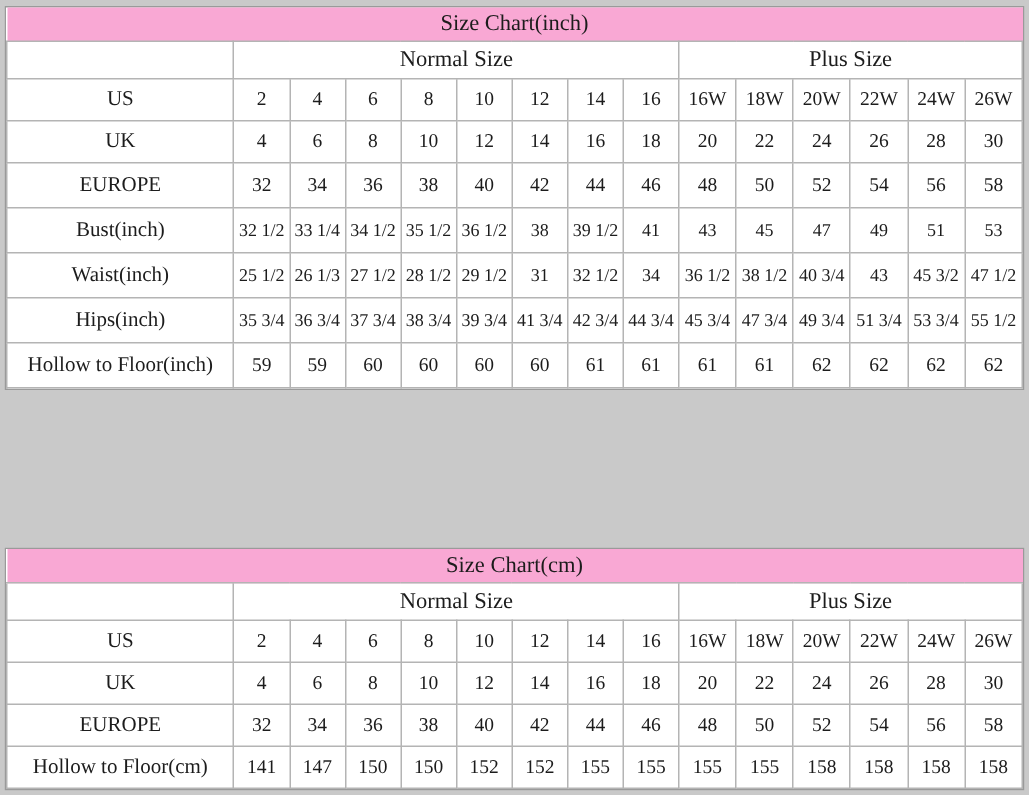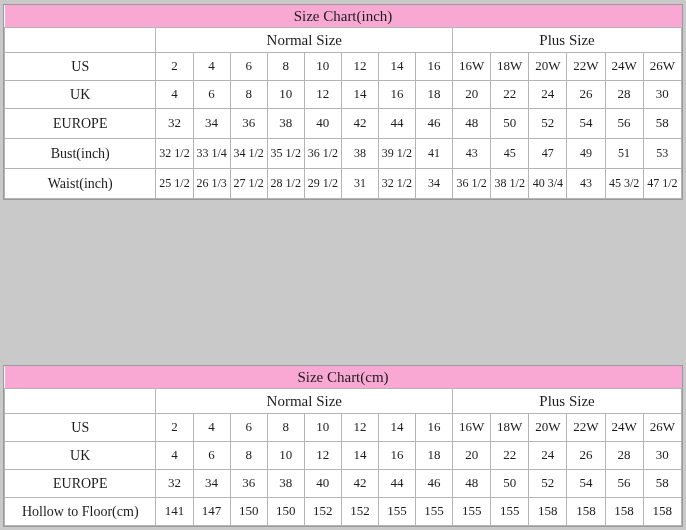--- a/index.html
+++ b/index.html
@@ -196,21 +196,55 @@
         <td class="small">32 1/2</td>
         <td class="small">34</td>
         <td class="small">36 1/2</td>
         <td class="small">38 1/2</td>
         <td class="small">40 3/4</td>
         <td class="small">43</td>
         <td class="small">45 3/2</td>
         <td class="small">47 1/2</td>
       </tr>
 
-
+      <tr class="data-row tall">
+        <td class="rowlabel">Hips(inch)</td>
+        <td class="small">35 3/4</td>
+        <td class="small">36 3/4</td>
+        <td class="small">37 3/4</td>
+        <td class="small">38 3/4</td>
+        <td class="small">39 3/4</td>
+        <td class="small">41 3/4</td>
+        <td class="small">42 3/4</td>
+        <td class="small">44 3/4</td>
+        <td class="small">45 3/4</td>
+        <td class="small">47 3/4</td>
+        <td class="small">49 3/4</td>
+        <td class="small">51 3/4</td>
+        <td class="small">53 3/4</td>
+        <td class="small">55 1/2</td>
+      </tr>
+
+      <tr class="data-row tall">
+        <td class="rowlabel-wide">Hollow to Floor(inch)</td>
+        <td>59</td>
+        <td>59</td>
+        <td>60</td>
+        <td>60</td>
+        <td>60</td>
+        <td>60</td>
+        <td>61</td>
+        <td>61</td>
+        <td>61</td>
+        <td>61</td>
+        <td>62</td>
+        <td>62</td>
+        <td>62</td>
+        <td>62</td>
+      </tr>
     </tbody>
       </table>
   </div>
 
   <div class="chart chart2">
     <table>
       <colgroup>
         <col style="width:147px">
         <col style="width:36px">
           <col style="width:36px">

